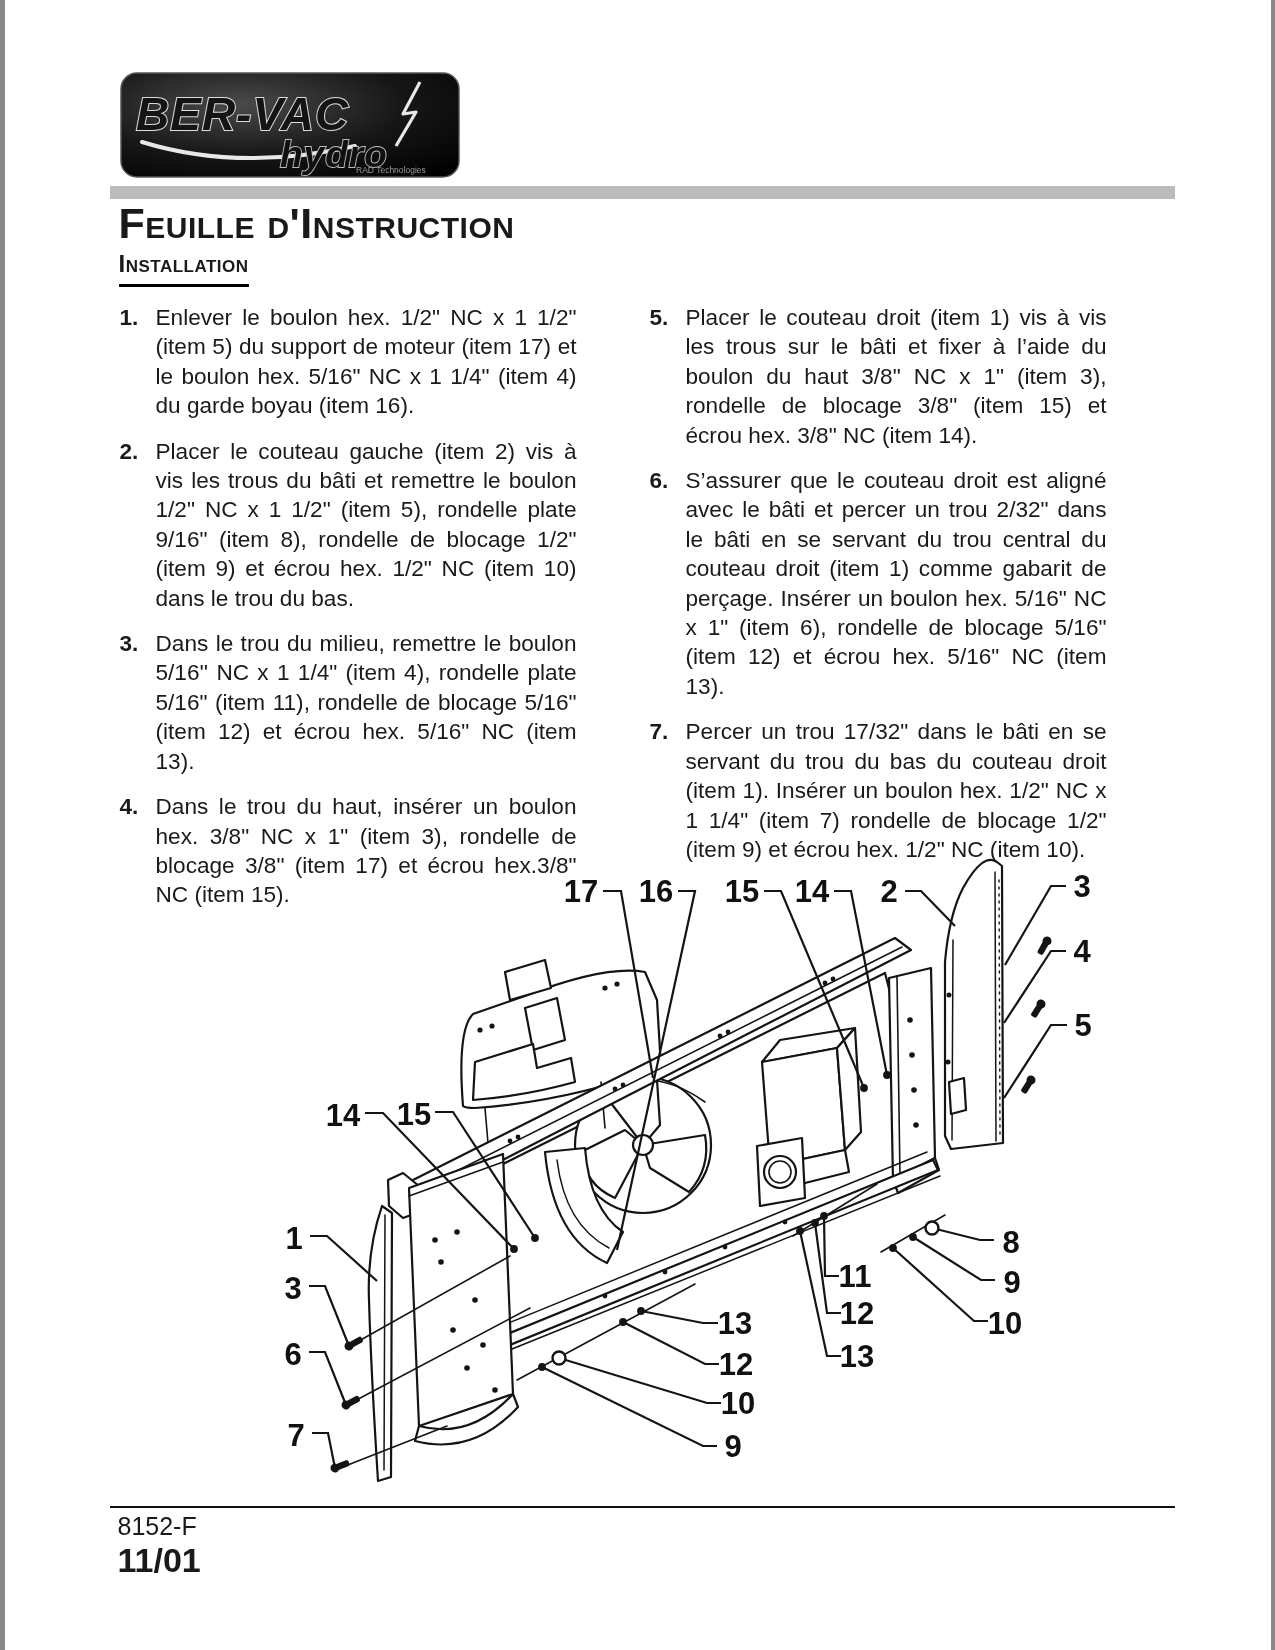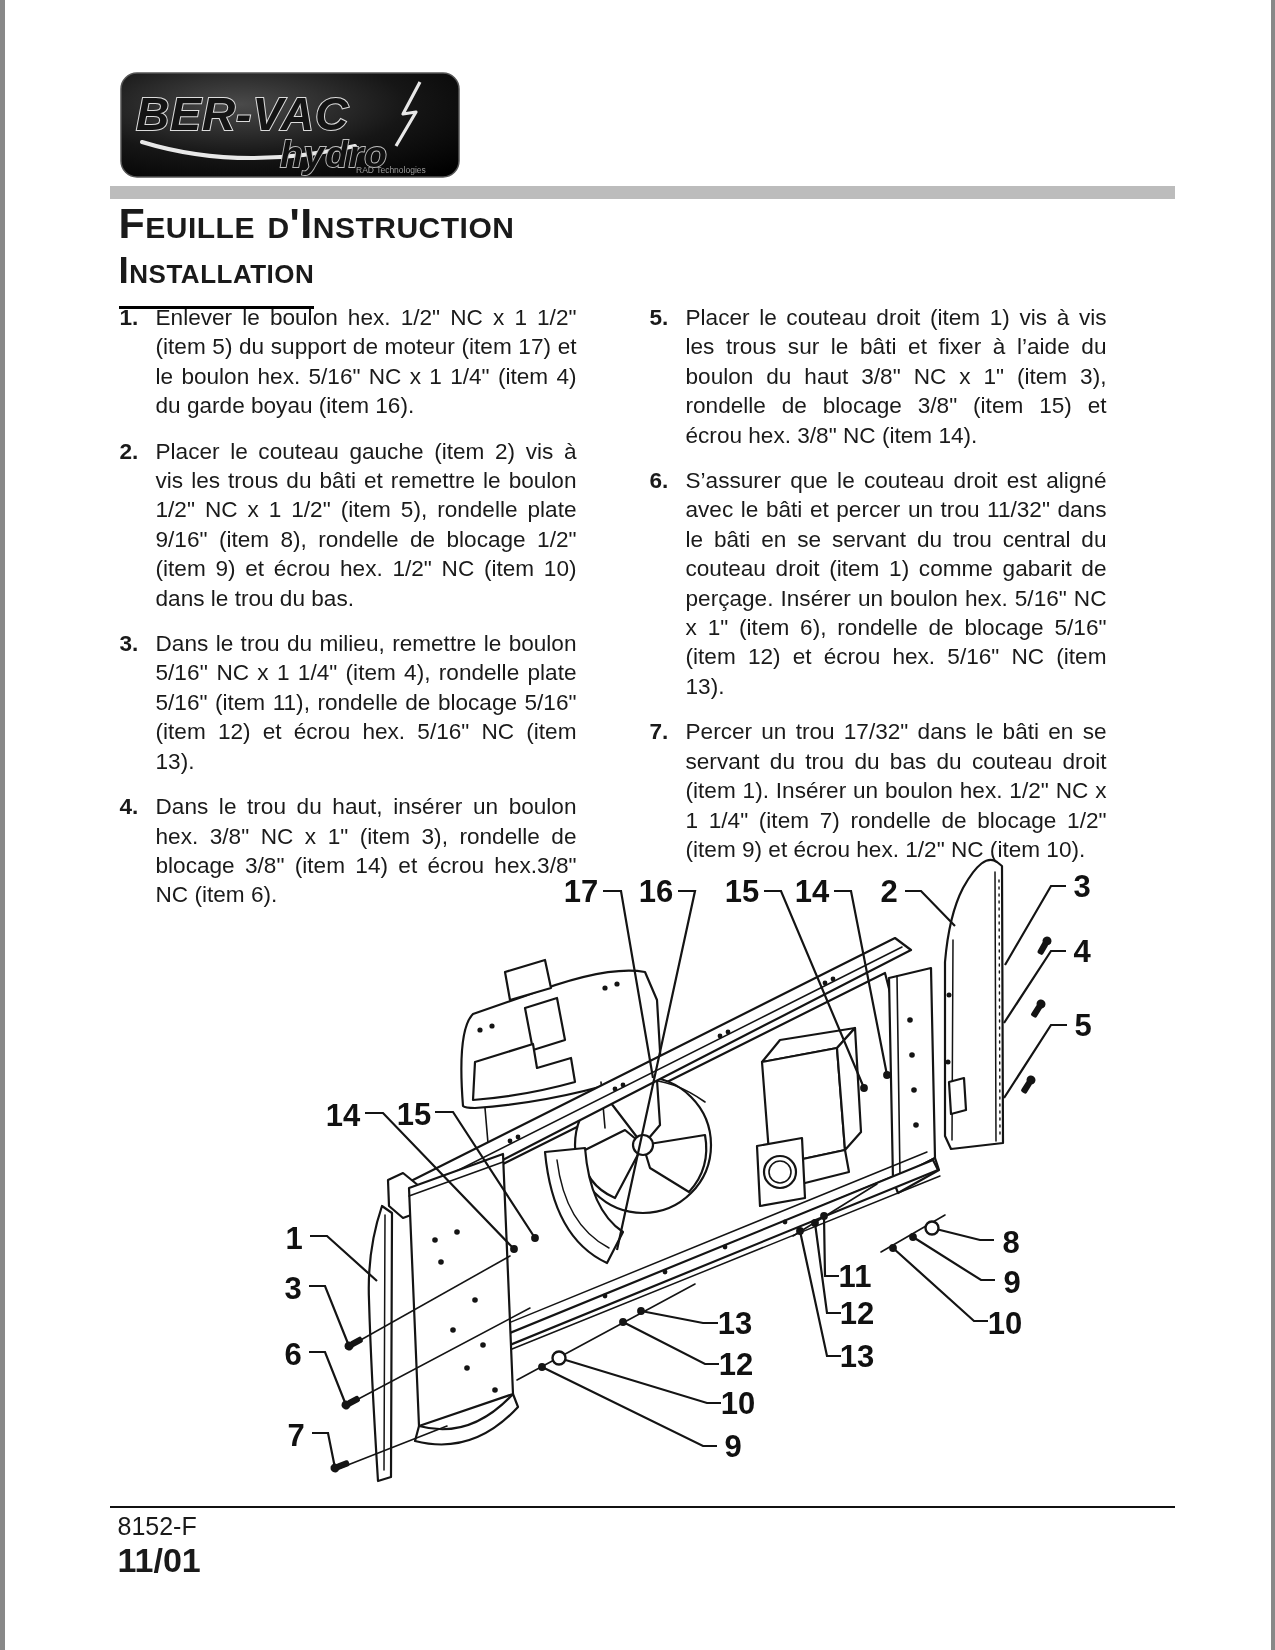--- a/index.html
+++ b/index.html
@@ -12,23 +12,23 @@
   .gray-bar{position:absolute;left:105px;top:186px;width:1065px;height:13px;background:#bcbcbc;}
   .title-left{
     position:absolute;left:114px;top:199px;font-size:43px;font-weight:700;
     font-variant:small-caps;letter-spacing:.5px;white-space:nowrap;
   }
   .title-right{
     position:absolute;right:173px;top:199px;font-size:43px;font-weight:700;
     font-variant:small-caps;letter-spacing:.5px;white-space:nowrap;text-align:right;
   }
   .section-title{
-    position:absolute;left:114px;top:250px;font-size:37px;font-weight:700;
+    position:absolute;left:114px;top:250px;font-size:24px;font-weight:700;
     font-variant:small-caps;letter-spacing:.5px;border-bottom:3px solid #000;
-    padding-bottom:14px;
+    padding-bottom:6px;
   }
   .col{position:absolute;top:303px;width:457px;font-size:22.6px;line-height:29.4px;}
   .col-left{left:115px;}
   .col-right{left:645px;}
   .step{display:flex;margin-bottom:16px;}
   .step .num{width:36px;flex:0 0 36px;font-weight:700;}
   .step .txt{flex:1;text-align:justify;}
   .diagram-svg{position:absolute;left:140px;top:800px;width:1010px;height:700px;}
   .footer-rule{position:absolute;left:105px;top:1506px;width:1065px;border-top:2.5px solid #111;}
   .footer-doc{position:absolute;left:113px;top:1512px;font-size:25px;font-weight:400;}
@@ -71,31 +71,31 @@
       <div class="step">
         <span class="num">2.</span>
         <span class="txt">Placer le couteau gauche (item 2) vis à vis les trous du bâti et remettre le boulon 1/2" NC x 1 1/2" (item 5), rondelle plate 9/16" (item 8), rondelle de blocage 1/2" (item 9) et écrou hex. 1/2" NC (item 10) dans le trou du bas.</span>
       </div>
       <div class="step">
         <span class="num">3.</span>
         <span class="txt">Dans le trou du milieu, remettre le boulon 5/16'' NC x 1 1/4" (item 4), rondelle plate 5/16" (item 11), rondelle de blocage 5/16" (item 12) et écrou hex. 5/16" NC (item 13).</span>
       </div>
       <div class="step">
         <span class="num">4.</span>
-        <span class="txt">Dans le trou du haut, insérer un boulon hex. 3/8" NC x 1" (item 3), rondelle de blocage 3/8" (item 14) et écrou hex.3/8" NC (item 6).</span>
+        <span class="txt">Dans le trou du haut, insérer un boulon hex. 3/8" NC x 1" (item 3), rondelle de blocage 3/8" (item 17) et écrou hex.3/8" NC (item 15).</span>
       </div>
     </div>
   <div class="col col-right" id="col-right">
       <div class="step">
         <span class="num">5.</span>
         <span class="txt">Placer le couteau droit (item 1) vis à vis les trous sur le bâti et fixer à l’aide du boulon du haut 3/8" NC x 1" (item 3), rondelle de blocage 3/8" (item 15) et écrou hex. 3/8" NC (item 14).</span>
       </div>
       <div class="step">
         <span class="num">6.</span>
-        <span class="txt">S’assurer que le couteau droit est aligné avec le bâti et percer un trou 11/32" dans le bâti en se servant du trou central du couteau droit (item 1) comme gabarit de perçage. Insérer un boulon hex. 5/16" NC x 1" (item 6), rondelle de blocage 5/16" (item 12) et écrou hex. 5/16" NC (item 13).</span>
+        <span class="txt">S’assurer que le couteau droit est aligné avec le bâti et percer un trou 2/32" dans le bâti en se servant du trou central du couteau droit (item 1) comme gabarit de perçage. Insérer un boulon hex. 5/16" NC x 1" (item 6), rondelle de blocage 5/16" (item 12) et écrou hex. 5/16" NC (item 13).</span>
       </div>
       <div class="step">
         <span class="num">7.</span>
         <span class="txt">Percer un trou 17/32" dans le bâti en se servant du trou du bas du couteau droit (item 1). Insérer un boulon hex. 1/2" NC x 1 1/4" (item 7) rondelle de blocage 1/2" (item 9) et écrou hex. 1/2" NC (item 10).</span>
       </div>
     </div>
 
   <svg class="diagram-svg" viewBox="140 800 1010 700">
     <g fill="none" stroke="#141414" stroke-width="2.2" stroke-linejoin="round" stroke-linecap="round">
 

